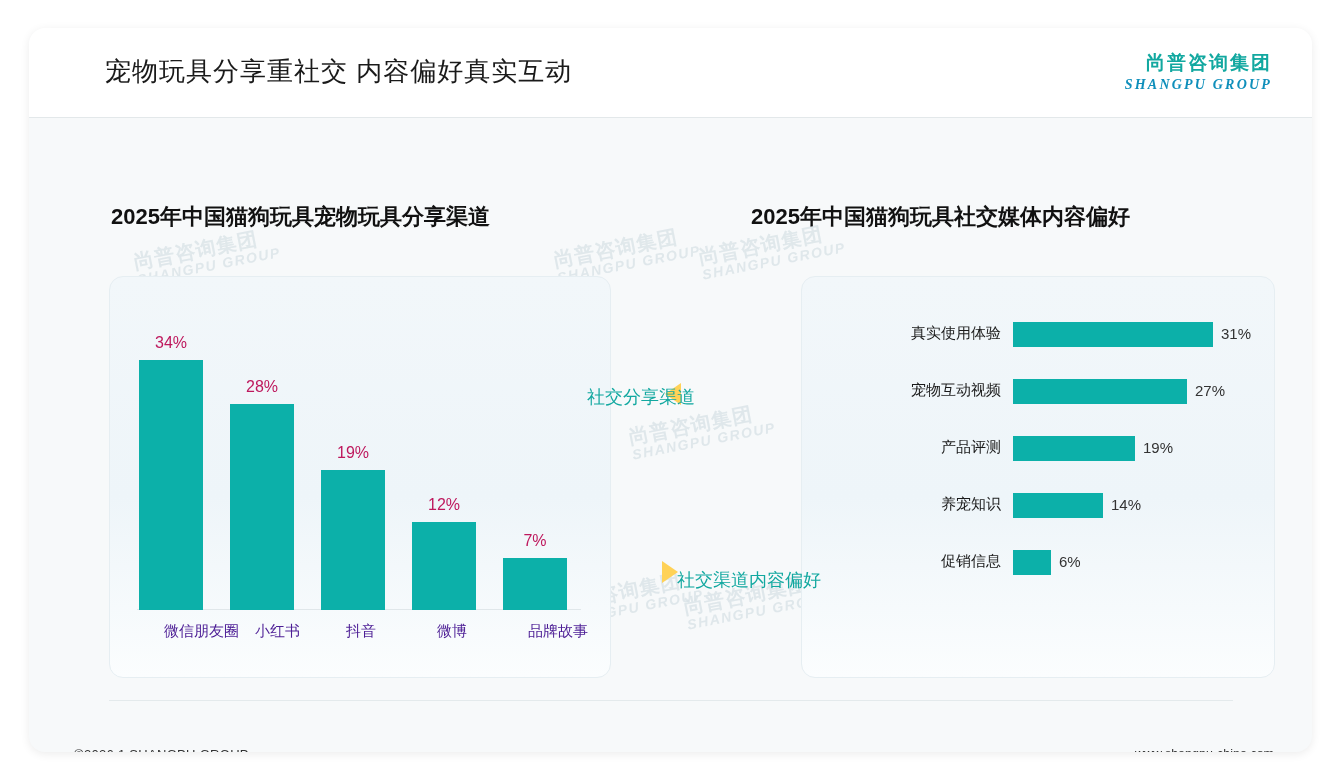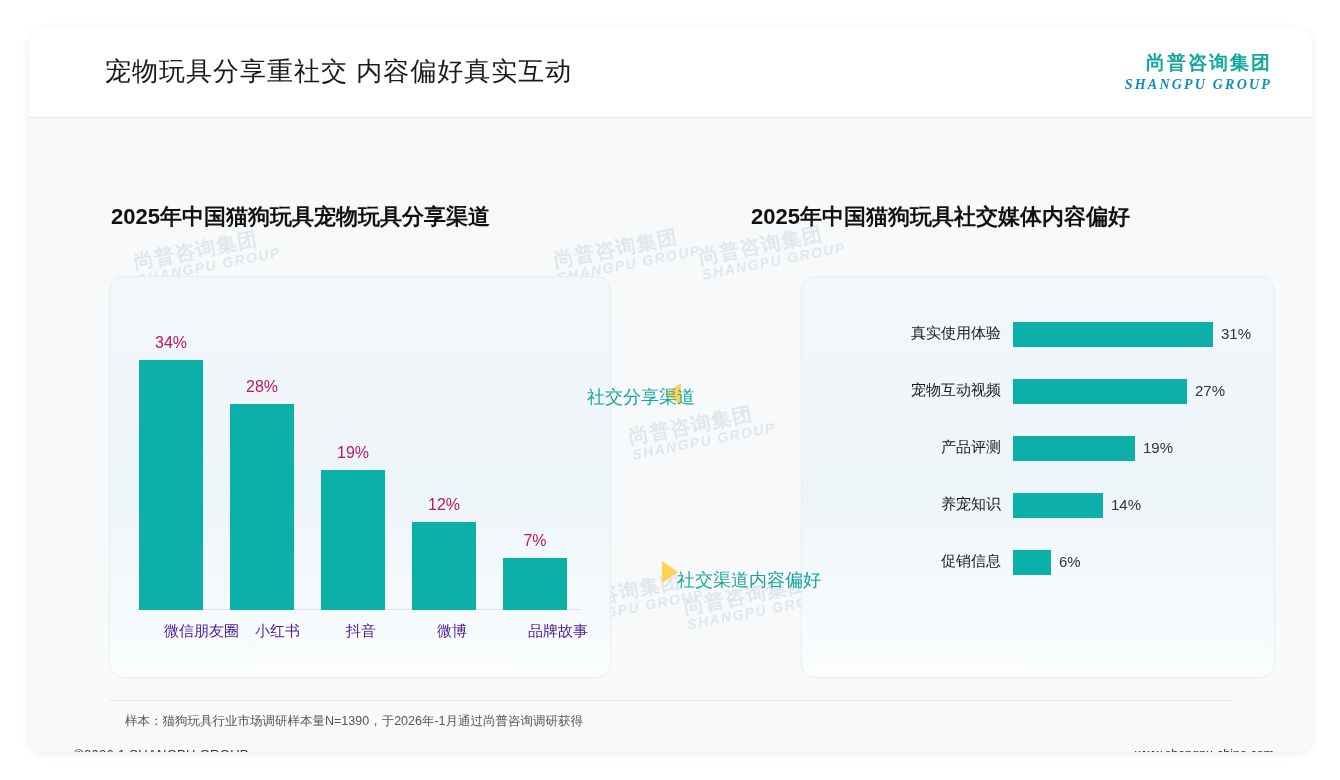--- a/index.html
+++ b/index.html
@@ -382,21 +382,20 @@
 
       <div class="hrow" style="top:270px;">
         <div class="hlabel">促销信息</div>
         <div class="hbar" style="width:38px;"></div>
         <div class="hval" style="left:258px;">6%</div>
       </div>
 
     </div>
 
     <div class="note-sep"></div>
-    <div class="note">样本：猫狗玩具行业市场调研样本量N=1390，于2026年-1月通过尚普咨询调研获得</div>
 
     <div class="footer">
       <div class="footer-left">©2026.1 SHANGPU GROUP</div>
       <div class="footer-right">www.shangpu-china.com</div>
     </div>
 
   </div>
 </div>
 
 </body></html>

